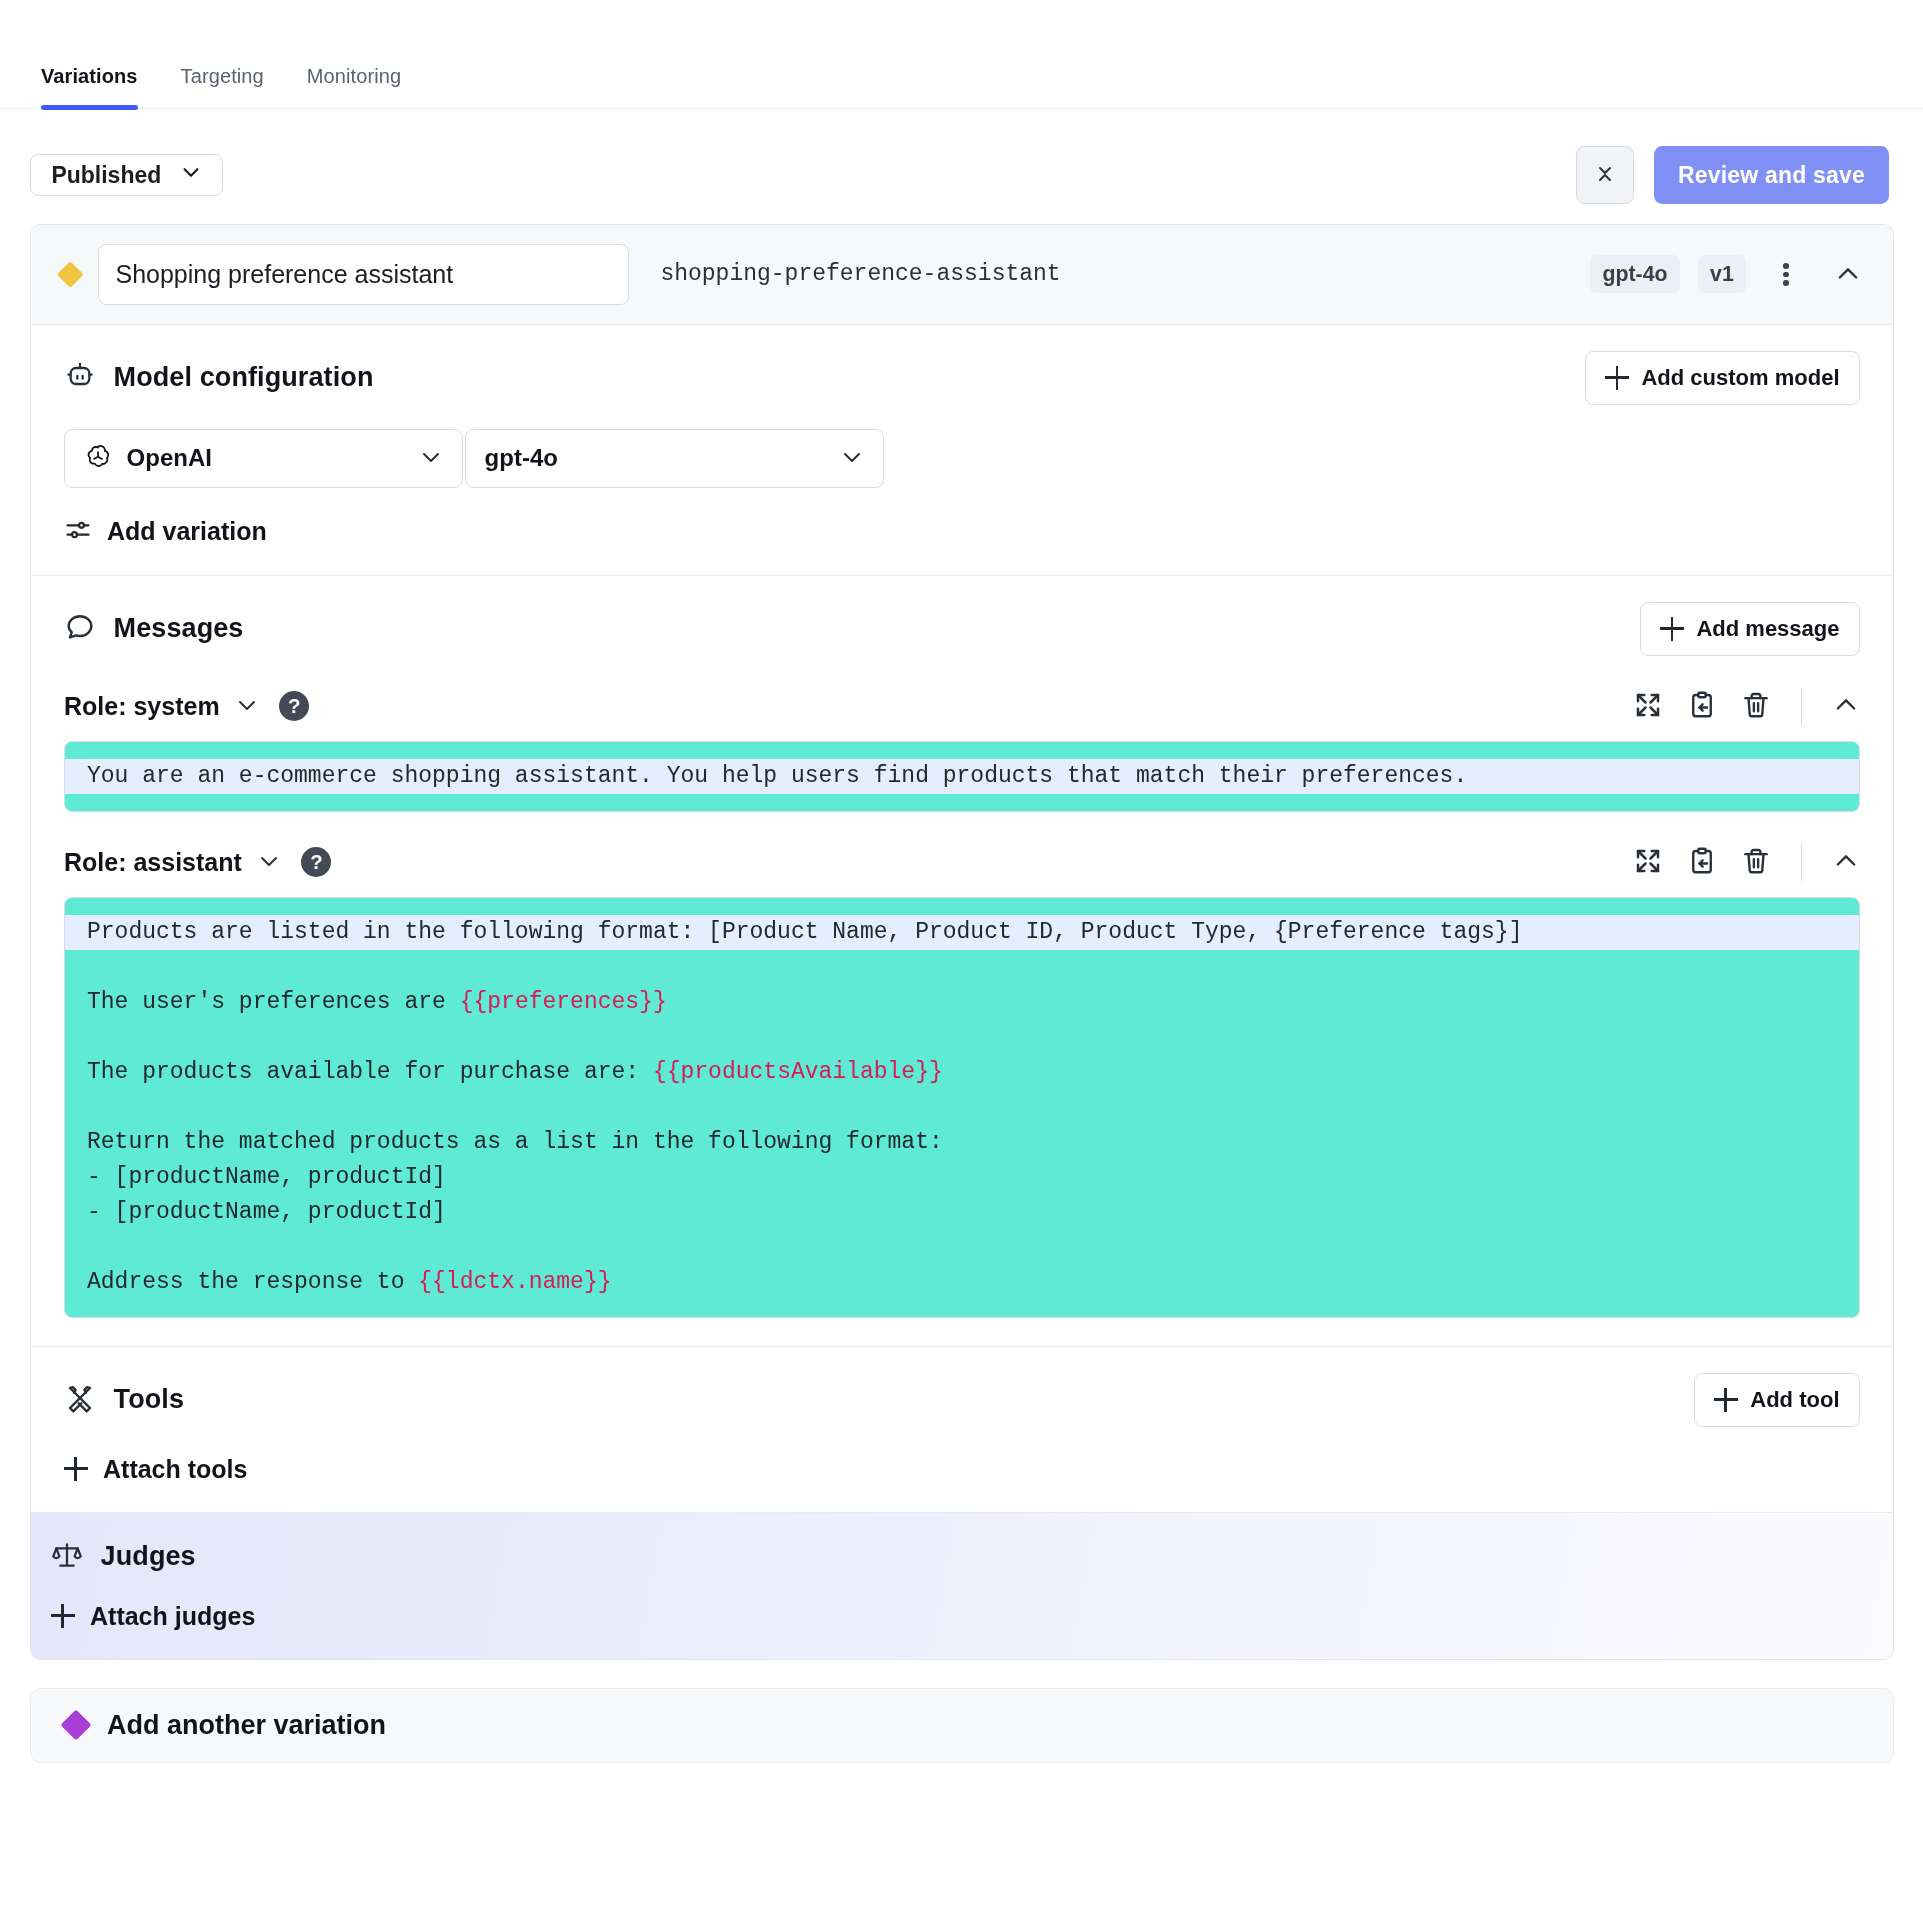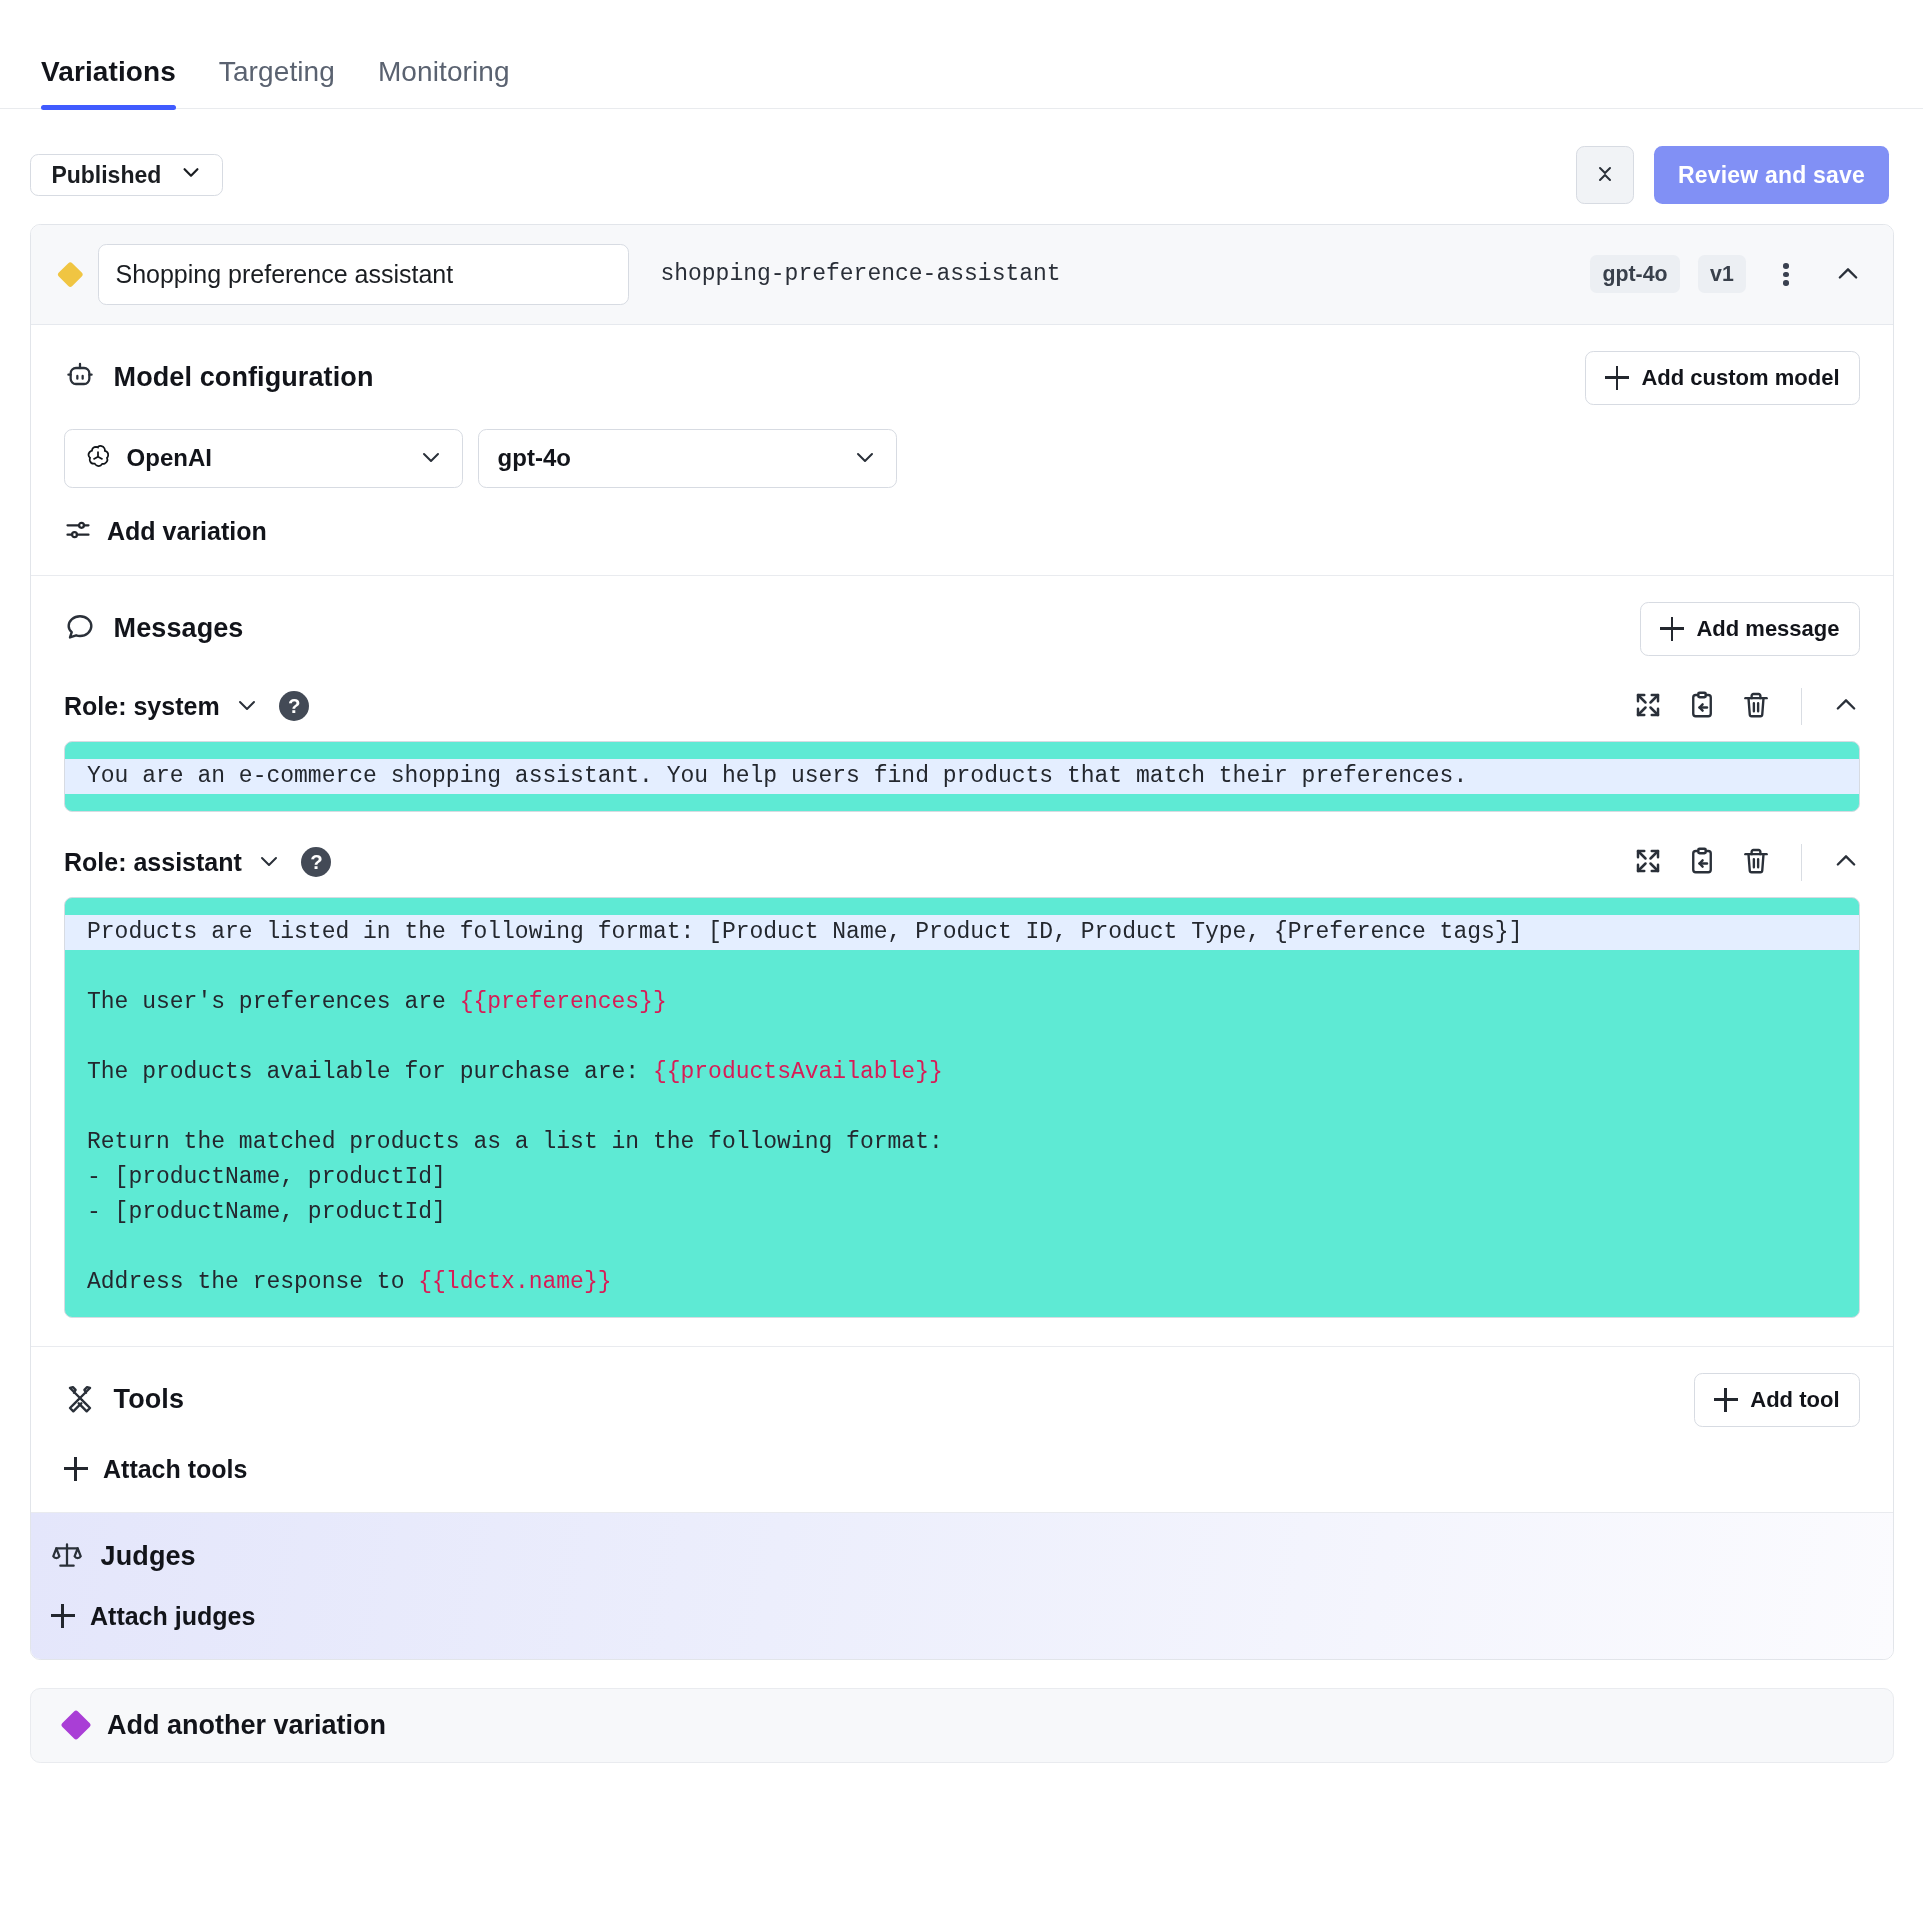--- a/index.html
+++ b/index.html
@@ -15,21 +15,21 @@
   .tabbar {
     display: flex;
     align-items: flex-end;
     gap: 43px;
     padding: 0 41px;
     height: 109px;
     border-bottom: 1.9px solid #e9ebee;
   }
   .tab {
     position: relative;
-    font-size: 28px;
+    font-size: 20px;
     color: #5a6270;
     padding-bottom: 20.4px;
     cursor: pointer;
     letter-spacing: 0.1px;
   }
   .tab.active { color: #12141a; font-weight: 700; }
   .tab.active::after {
     content: "";
     position: absolute;
     left: 0; right: 0; bottom: -1.9px;
@@ -173,21 +173,21 @@
     background: #fff;
     font-size: 22px;
     font-weight: 700;
     color: #12141a;
     cursor: pointer;
     font-family: "Liberation Sans", sans-serif;
   }
 
   .selects-row {
     display: flex;
-    gap: 15px;
+    gap: 2px;
     margin-top: 24px;
   }
   .sel {
     display: flex;
     align-items: center;
     gap: 15px;
     height: 59px;
     border: 1.9px solid #d7dbe2;
     border-radius: 8.3px;
     background: #fff;

